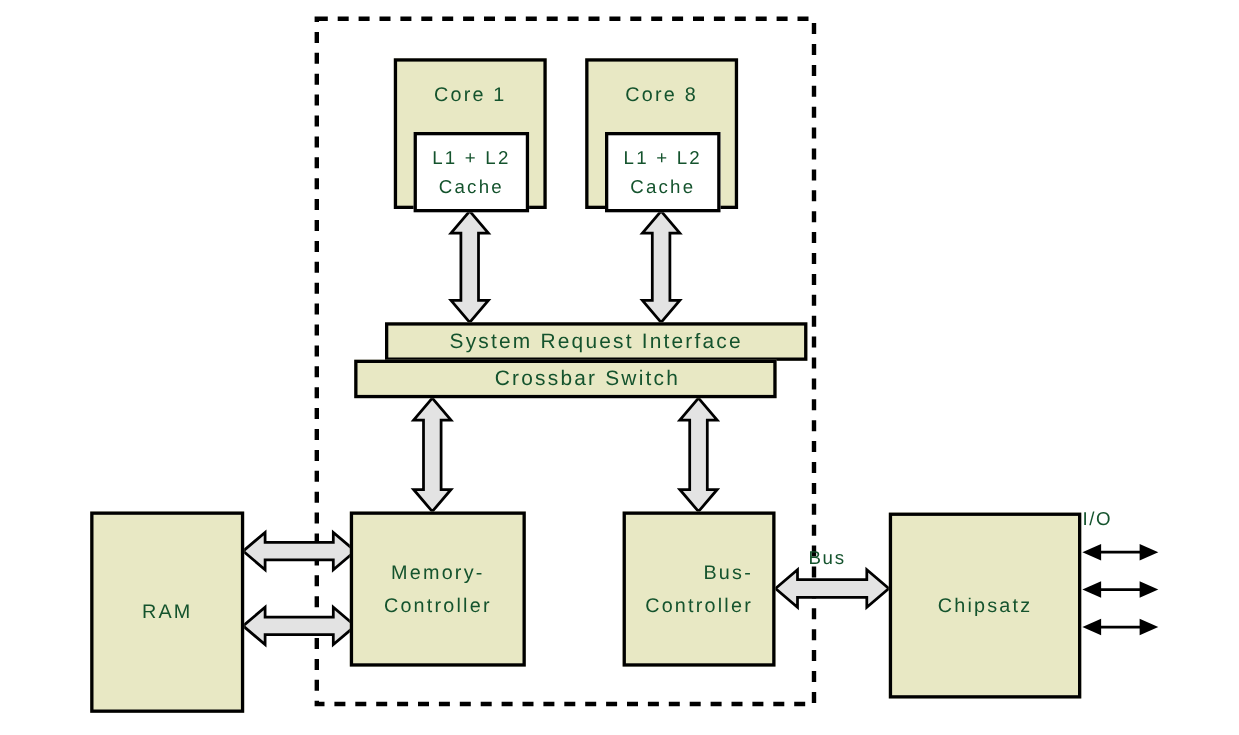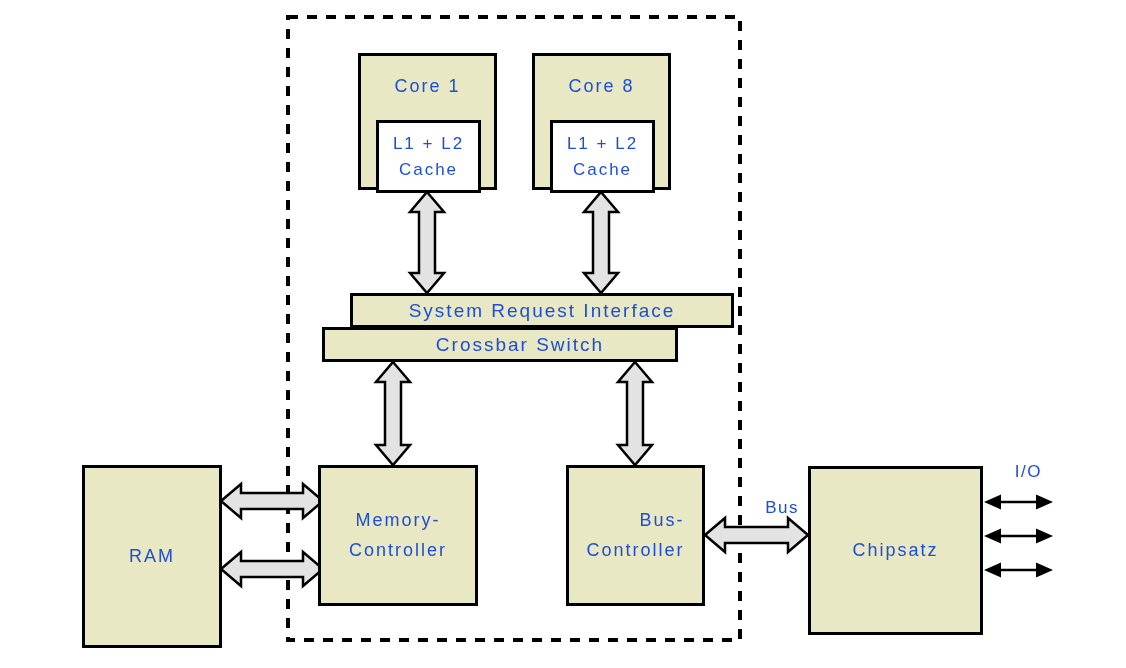--- a/index.html
+++ b/index.html
@@ -3,21 +3,21 @@
 <meta charset="utf-8">
 <style>
   html, body { margin: 0; padding: 0; background: #ffffff; }
   .canvas {
     position: relative;
     width: 1126px;
     height: 668px;
     background: #ffffff;
     overflow: hidden;
     font-family: "Liberation Sans", sans-serif;
-    color: #1d4ed8;
+    color: #14532d;
   }
   .layer-svg {
     position: absolute;
     left: 0; top: 0;
     width: 1126px; height: 668px;
     z-index: 1;
   }
   .box {
     position: absolute;
     box-sizing: border-box;
@@ -31,31 +31,31 @@
     letter-spacing: 2px;
     font-size: 18px;
     line-height: 1.65;
     white-space: pre-line;
   }
   .box-core1   { left: 358px; top: 53px;  width: 139px; height: 137px; align-items: flex-start; padding-top: 16px; }
   .box-core2   { left: 532px; top: 53px;  width: 139px; height: 137px; align-items: flex-start; padding-top: 16px; }
   .box-cache1  { left: 376px; top: 120px; width: 105px; height: 73px;  background: #ffffff; font-size: 17px; line-height: 1.5; z-index: 3; }
   .box-cache2  { left: 550px; top: 120px; width: 105px; height: 73px;  background: #ffffff; font-size: 17px; line-height: 1.5; z-index: 3; }
   .box-sri     { left: 322px; top: 293px; width: 384px; height: 35px;  font-size: 19px; margin-left: 28px; }
-  .box-crossbar{ left: 322px; top: 327px; width: 356px; height: 35px;  font-size: 19px; padding-left: 40px; }
+  .box-crossbar{ left: 322px; top: 327px; width: 384px; height: 35px;  font-size: 19px; padding-left: 40px; }
   .box-ram     { left: 82px;  top: 465px; width: 140px; height: 183px; }
   .box-mem     { left: 318px; top: 465px; width: 160px; height: 141px; }
   .box-busc    { left: 566px; top: 465px; width: 139px; height: 141px; text-align: right; }
   .box-chipsatz{ left: 808px; top: 466px; width: 175px; height: 169px; }
   .float-label {
     position: absolute;
     z-index: 2;
     font-size: 17px;
     letter-spacing: 1.5px;
-    text-align: right;
+    text-align: left;
   }
   .label-bus { left: 735px; top: 498px; width: 64px; }
   .label-io  { left: 984px; top: 462px; width: 58px; }
   .thick-arrow { fill: #e3e3e3; stroke: #000; stroke-width: 2.5; stroke-linejoin: miter; }
   .thin-arrow-line { stroke: #000; stroke-width: 2.5; }
   .thin-arrow-head { fill: #000; stroke: none; }
   .die-boundary { fill: none; stroke: #000; stroke-width: 4; stroke-dasharray: 10 9; }
 </style>
 </head>
 <body>

